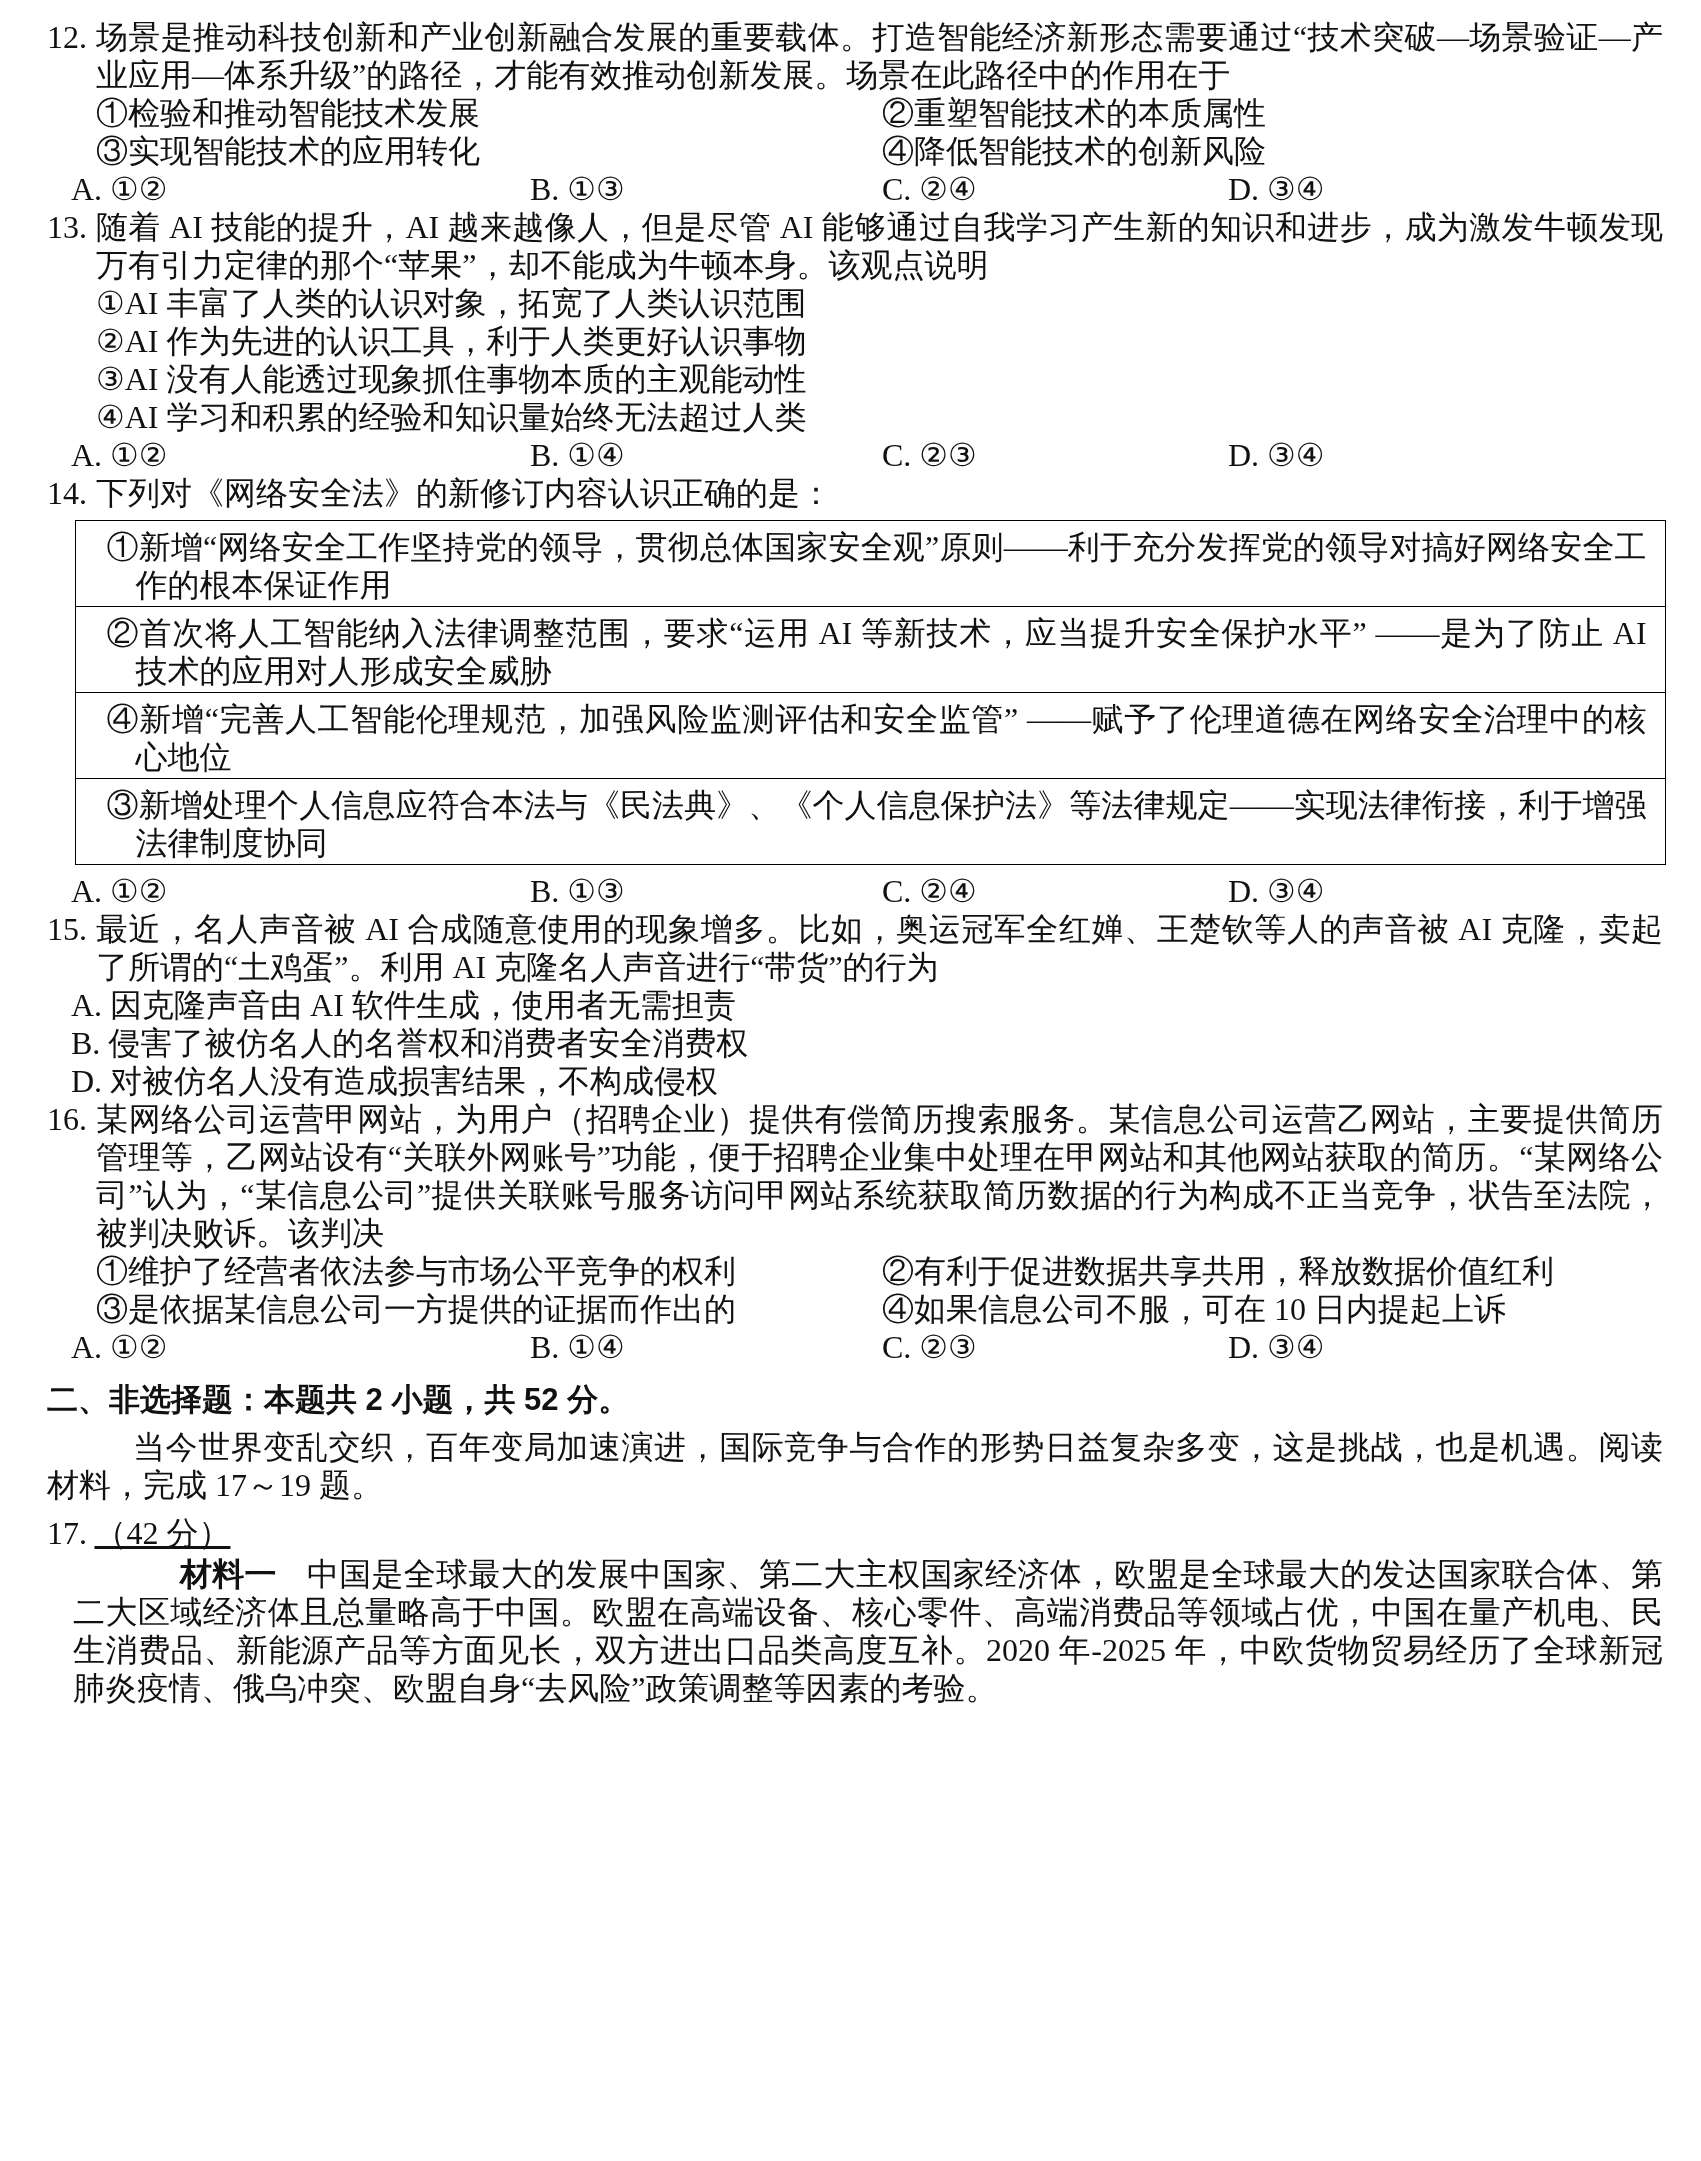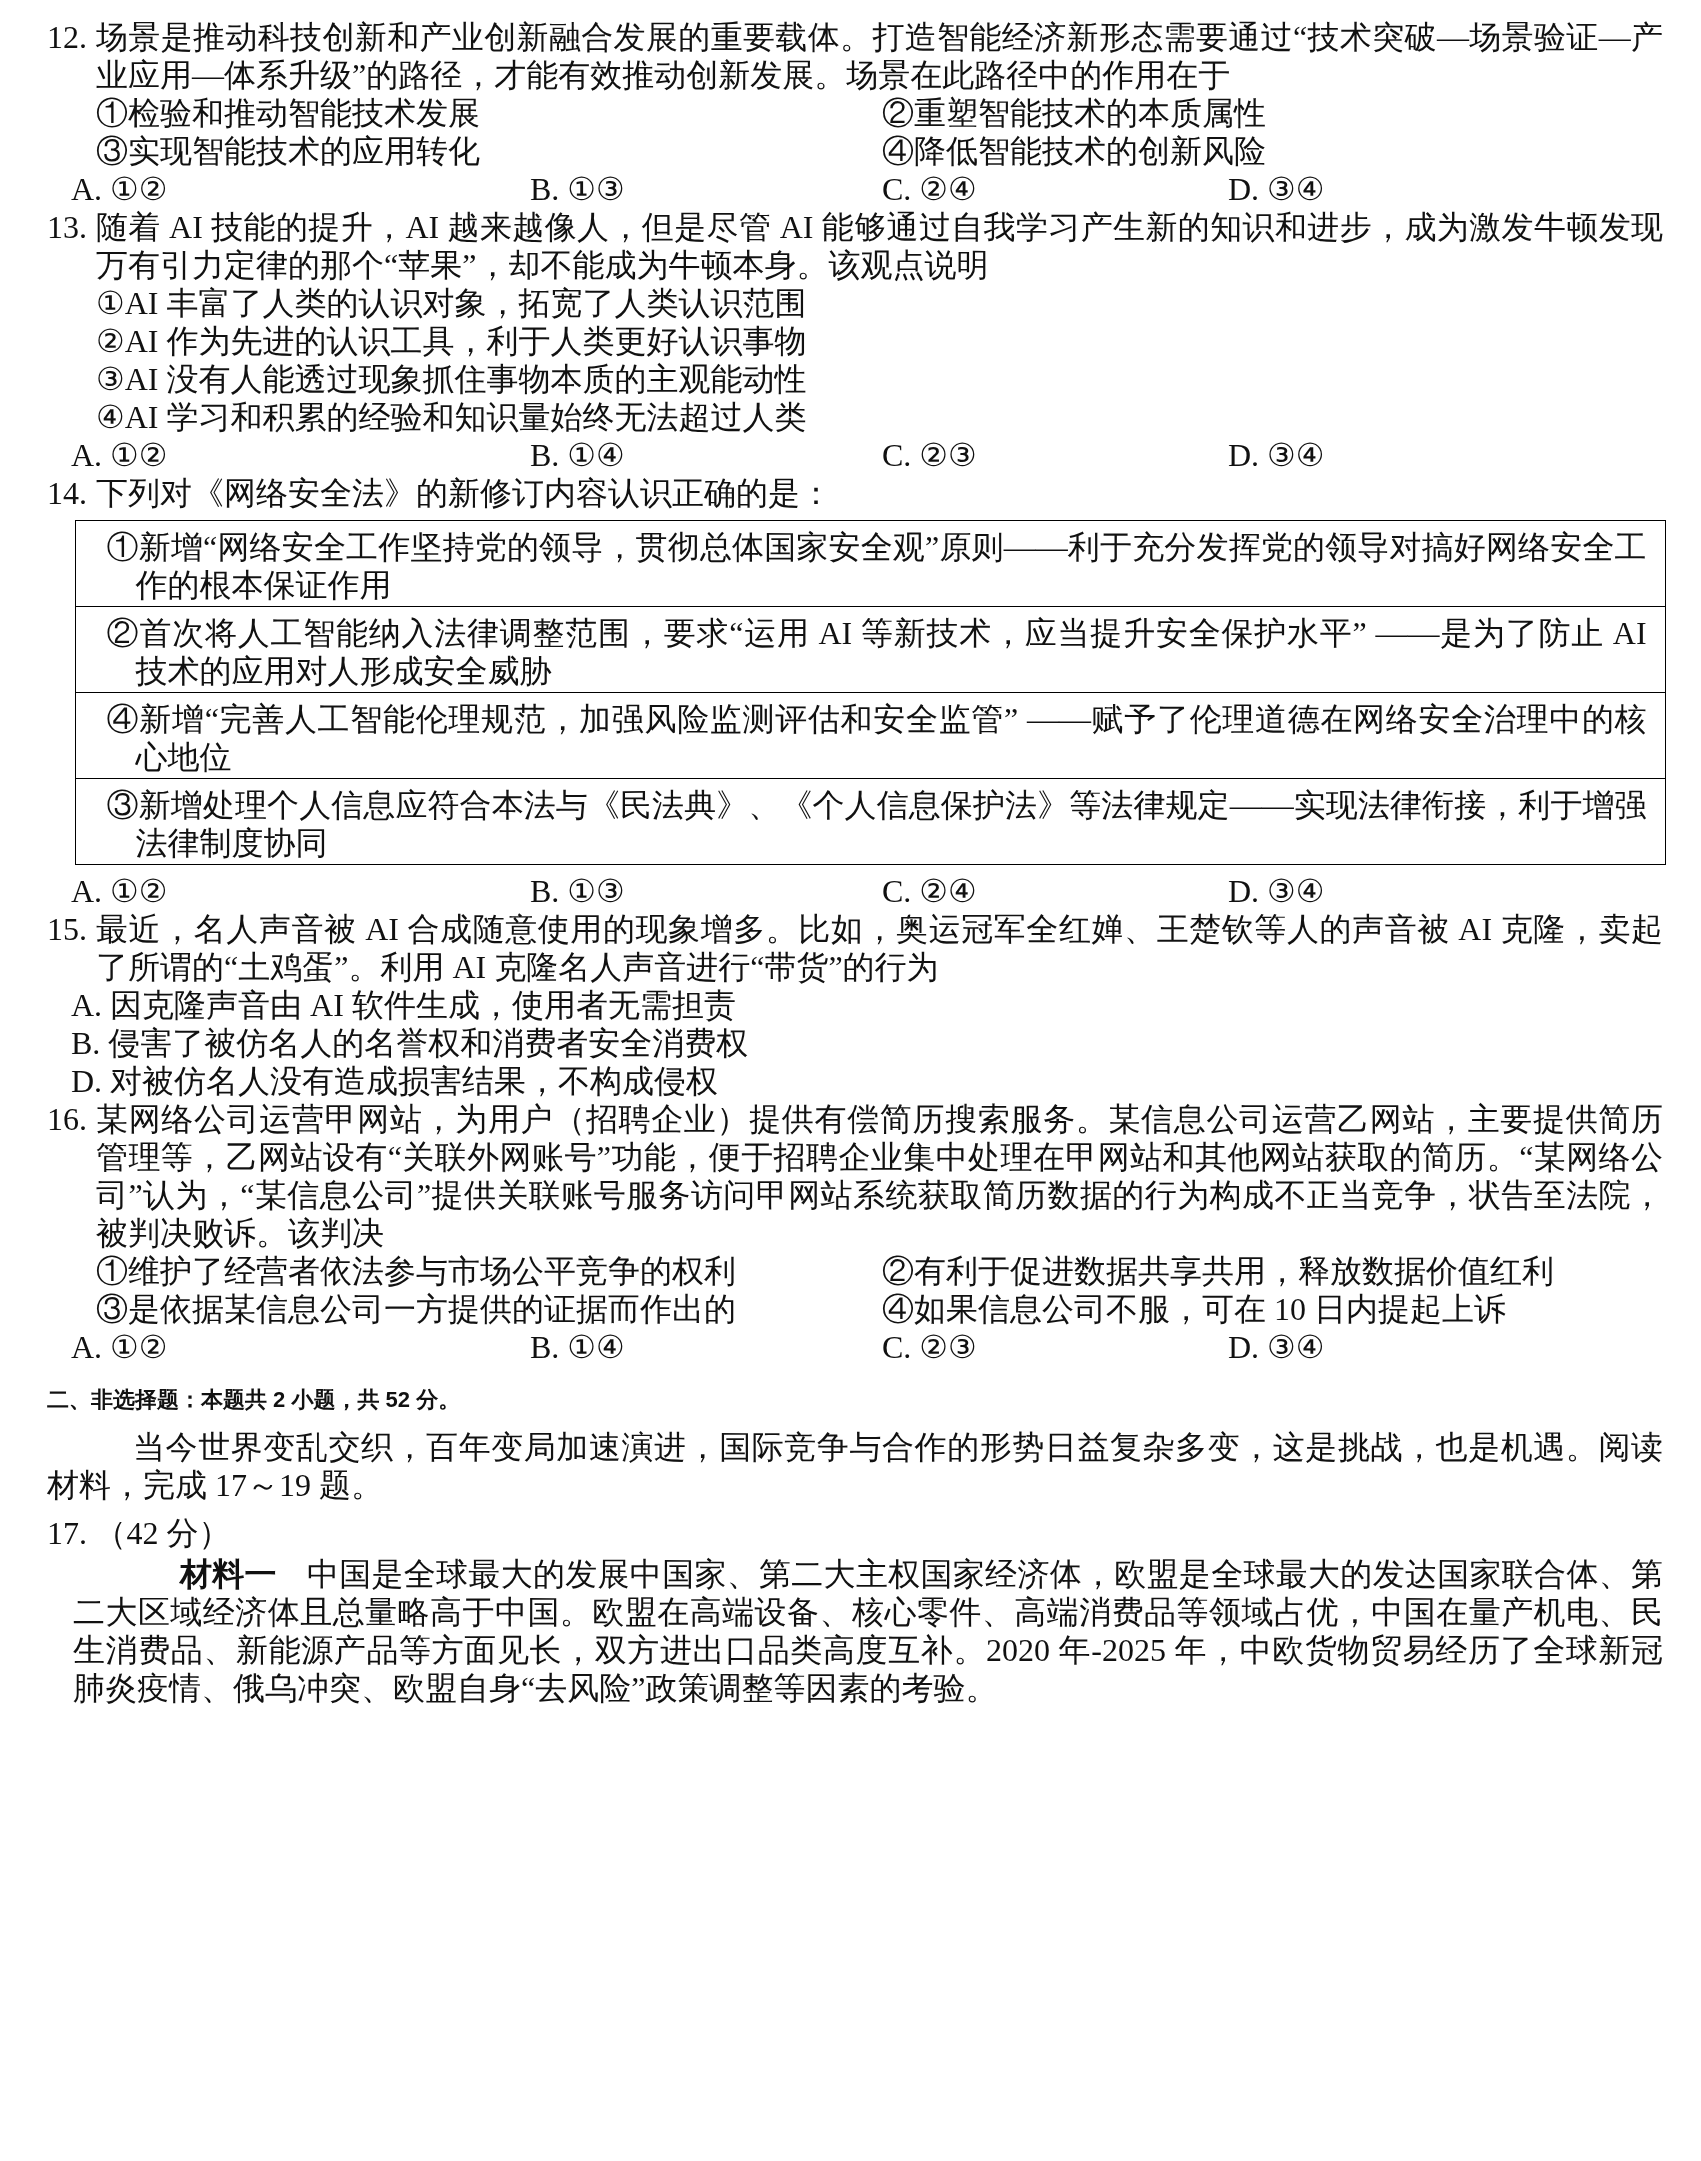--- a/index.html
+++ b/index.html
@@ -56,29 +56,29 @@
     padding: 7px 18px 2px 60px;
     text-indent: -29px;
     text-align: justify;
     border-bottom: 1.6px solid #000;
   }
   .q14-row:last-child { border-bottom: none; }
   .sec2-heading {
     margin-top: 15px;
     font-family: "Liberation Sans", "DejaVu Sans", sans-serif;
     font-weight: bold;
-    font-size: 22px;
+    font-size: 31px;
   }
   .intro {
     margin-top: 8.6px;
     text-indent: 86px;
     text-align: justify;
   }
   .q17-line { margin-top: 10.7px; }
-  .q17-line .score { margin-left: 7.5px; }
+  .q17-line .score { margin-left: 7.5px; text-decoration: underline; }
   .material {
     margin-top: 3.2px;
     margin-left: 26px;
     text-indent: 107px;
     text-align: justify;
     overflow-wrap: break-word;
   }
   .material .mat-label {
     font-weight: bold;
     font-family: Liberation Sans, sans-serif;

